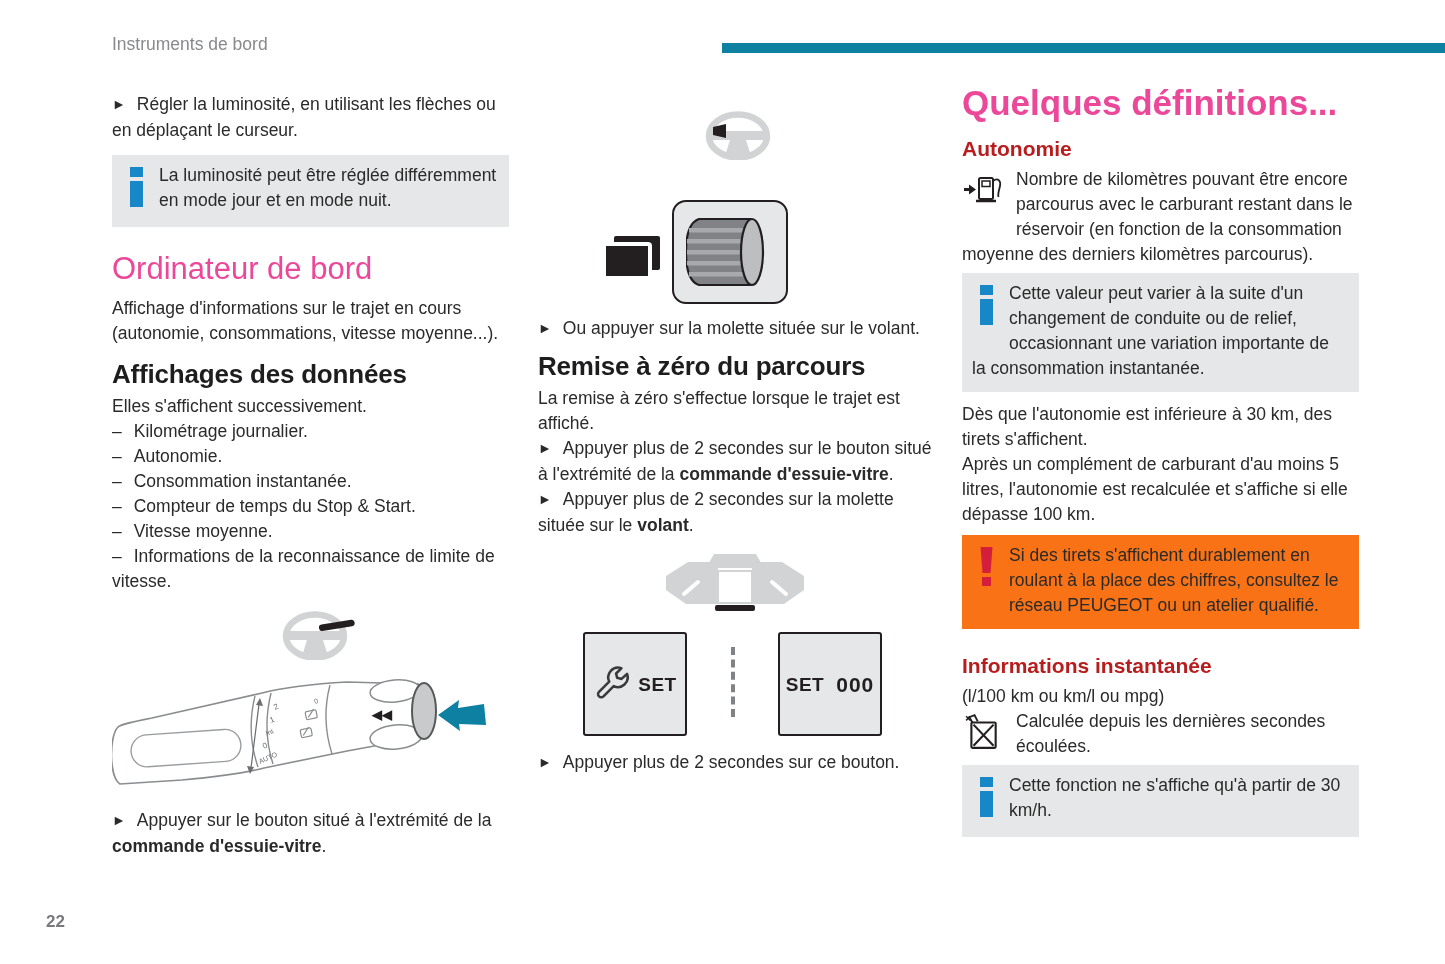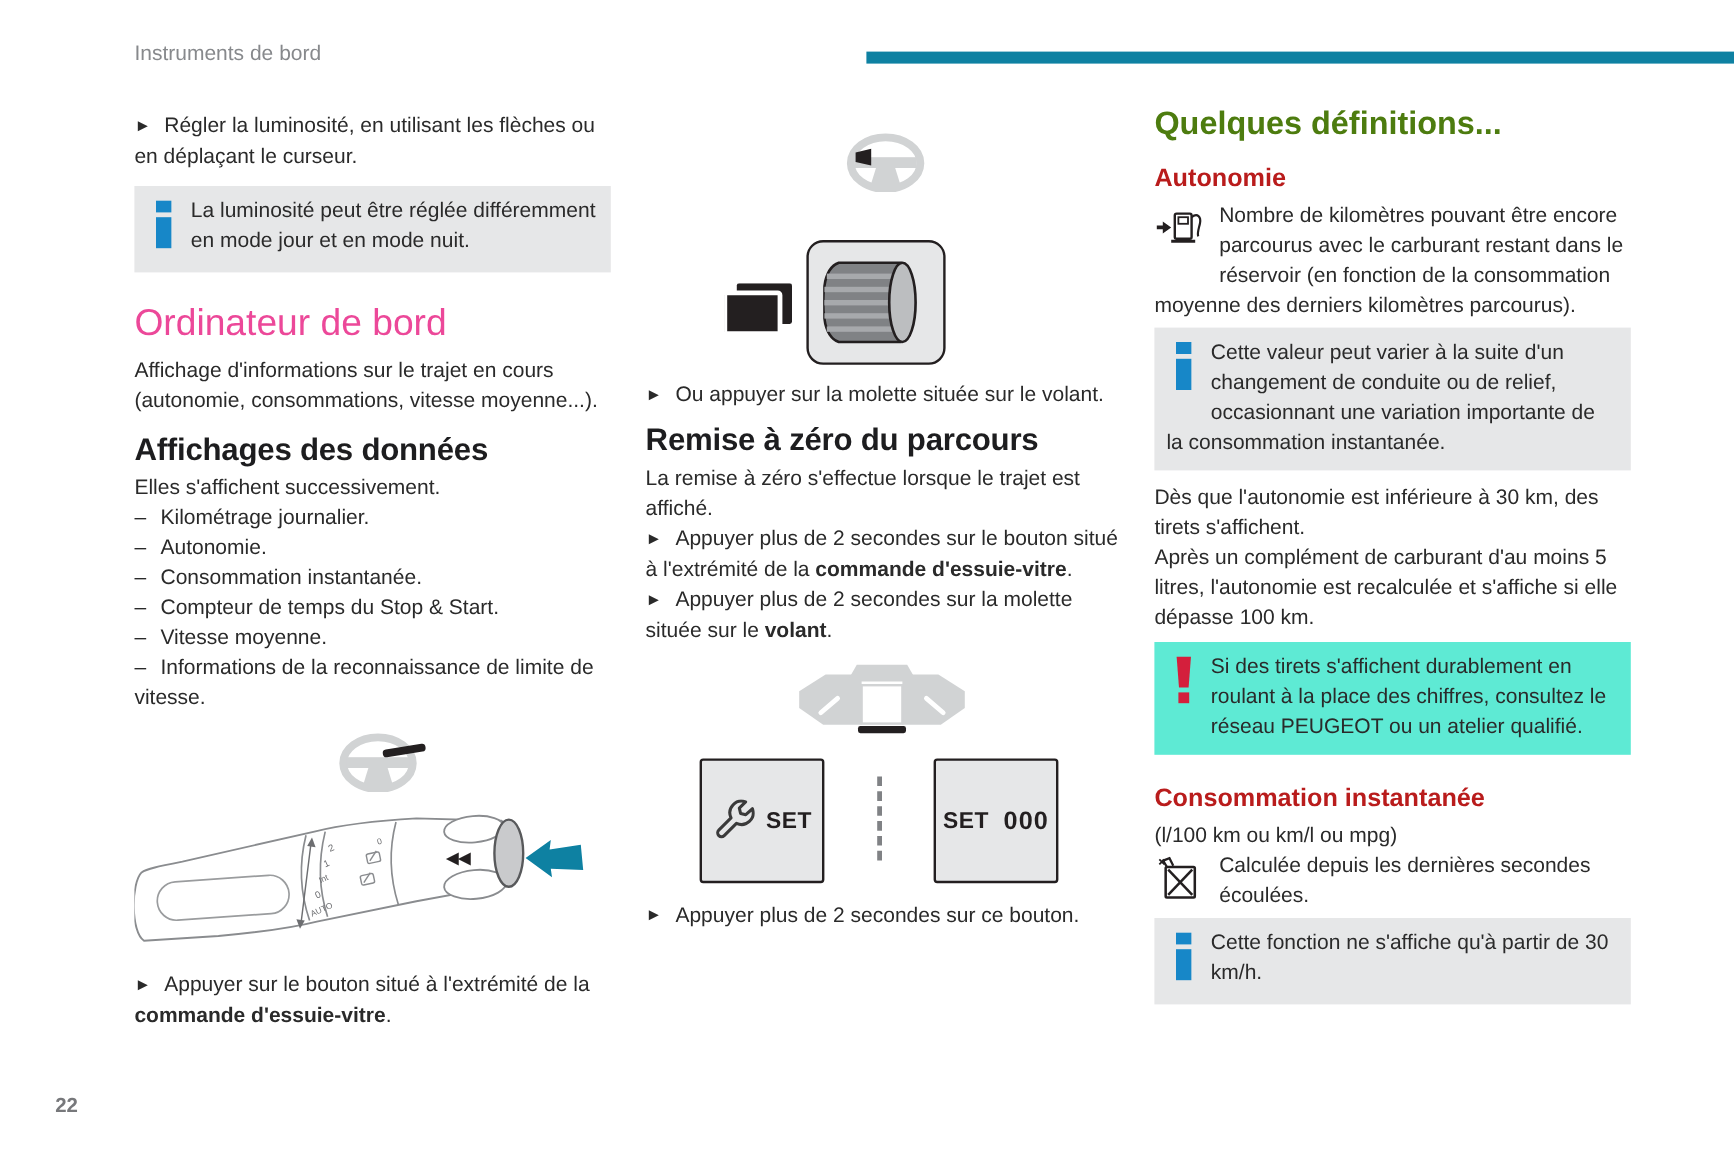--- a/index.html
+++ b/index.html
@@ -16,25 +16,25 @@
   .col3{left:962px;width:397px;}
 
   p{margin:0;}
   .mk{font-size:14px;margin-right:11px;position:relative;top:-1px;}
   .dash{margin-right:12px;}
   .b{font-weight:bold;}
 
   .h-gray{font-size:31px;font-weight:400;color:#ec4899;margin:24px 0 9px 0;line-height:36px;}
   .h2{font-size:26px;font-weight:bold;color:#1d1d1f;margin:12px 0 4px 0;line-height:32px;letter-spacing:-0.2px;}
   .h2-top{margin-top:8px;}
-  .h1-black{font-size:27px;font-weight:bold;color:#4d7c0f;margin:0 0 16px 0;line-height:34px;}
+  .h1-black{font-size:35px;font-weight:bold;color:#ec4899;margin:0 0 16px 0;line-height:34px;}
   .h3{font-size:21px;font-weight:bold;color:#b91c1c;margin:35px 0 5px 0;line-height:26px;}
 
   .infobox{background:#e6e7e8;padding:8px 12px 11px 10px;margin-top:12px;overflow:hidden;}
-  .warnbox{background:#5eead4;padding:8px 12px 11px 10px;margin-top:8px;overflow:hidden;}
+  .warnbox{background:#f97316;padding:8px 12px 11px 10px;margin-top:8px;overflow:hidden;}
   .float-ico{float:left;}
   .ico-info{margin:4px 16px 2px 8px;}
   .ico-warn{margin:4px 16px 2px 8px;}
   .ico-fuel{margin:4px 10px 0 0;}
   .ico-jerry{margin:3px 14px 0 2px;}
 
   .mt6{margin-top:6px;} .mt10{margin-top:10px;} .mt12{margin-top:12px;} .mt4{margin-top:4px;} .mt8{margin-top:8px;}
 
   .fig{position:relative;}
   .fig-stalk{height:200px;margin-top:10px;}
@@ -233,21 +233,21 @@
     <div class="warnbox">
       <span class="float-ico ico-warn">
         <svg width="13" height="40" viewBox="0 0 13 40">
             <polygon points="0.5,0 12.5,0 10.5,26 2.5,26" fill="#d41f3c"></polygon>
             <rect x="2" y="30" width="9" height="9" fill="#d41f3c"></rect>
           </svg>
       </span>
       <span>Si des tirets s'affichent durablement en roulant à la place des chiffres, consultez le réseau PEUGEOT ou un atelier qualifié.</span>
     </div>
 
-    <div class="h3" style="margin-top:24px;">Consommation instantanée</div>
+    <div class="h3" style="margin-top:24px;">Informations instantanée</div>
     <p class="units">(l/100 km ou km/l ou mpg)</p>
 
     <div>
       <span class="float-ico ico-jerry">
         <svg width="38" height="40" viewBox="0 0 36 36">
           <path d="M2 7 L6 3 M2 3 L6 7" stroke="#231f20" stroke-width="1.4"></path>
           <path d="M8 9 L5 4 L10 2 L13 8" fill="#ffffff" stroke="#231f20" stroke-width="1.8"></path>
           <rect x="7" y="9" width="23" height="24" rx="1" fill="#ffffff" stroke="#231f20" stroke-width="2"></rect>
           <line x1="9" y1="11" x2="28" y2="31" stroke="#231f20" stroke-width="2"></line>
           <line x1="28" y1="11" x2="9" y2="31" stroke="#231f20" stroke-width="2"></line>

